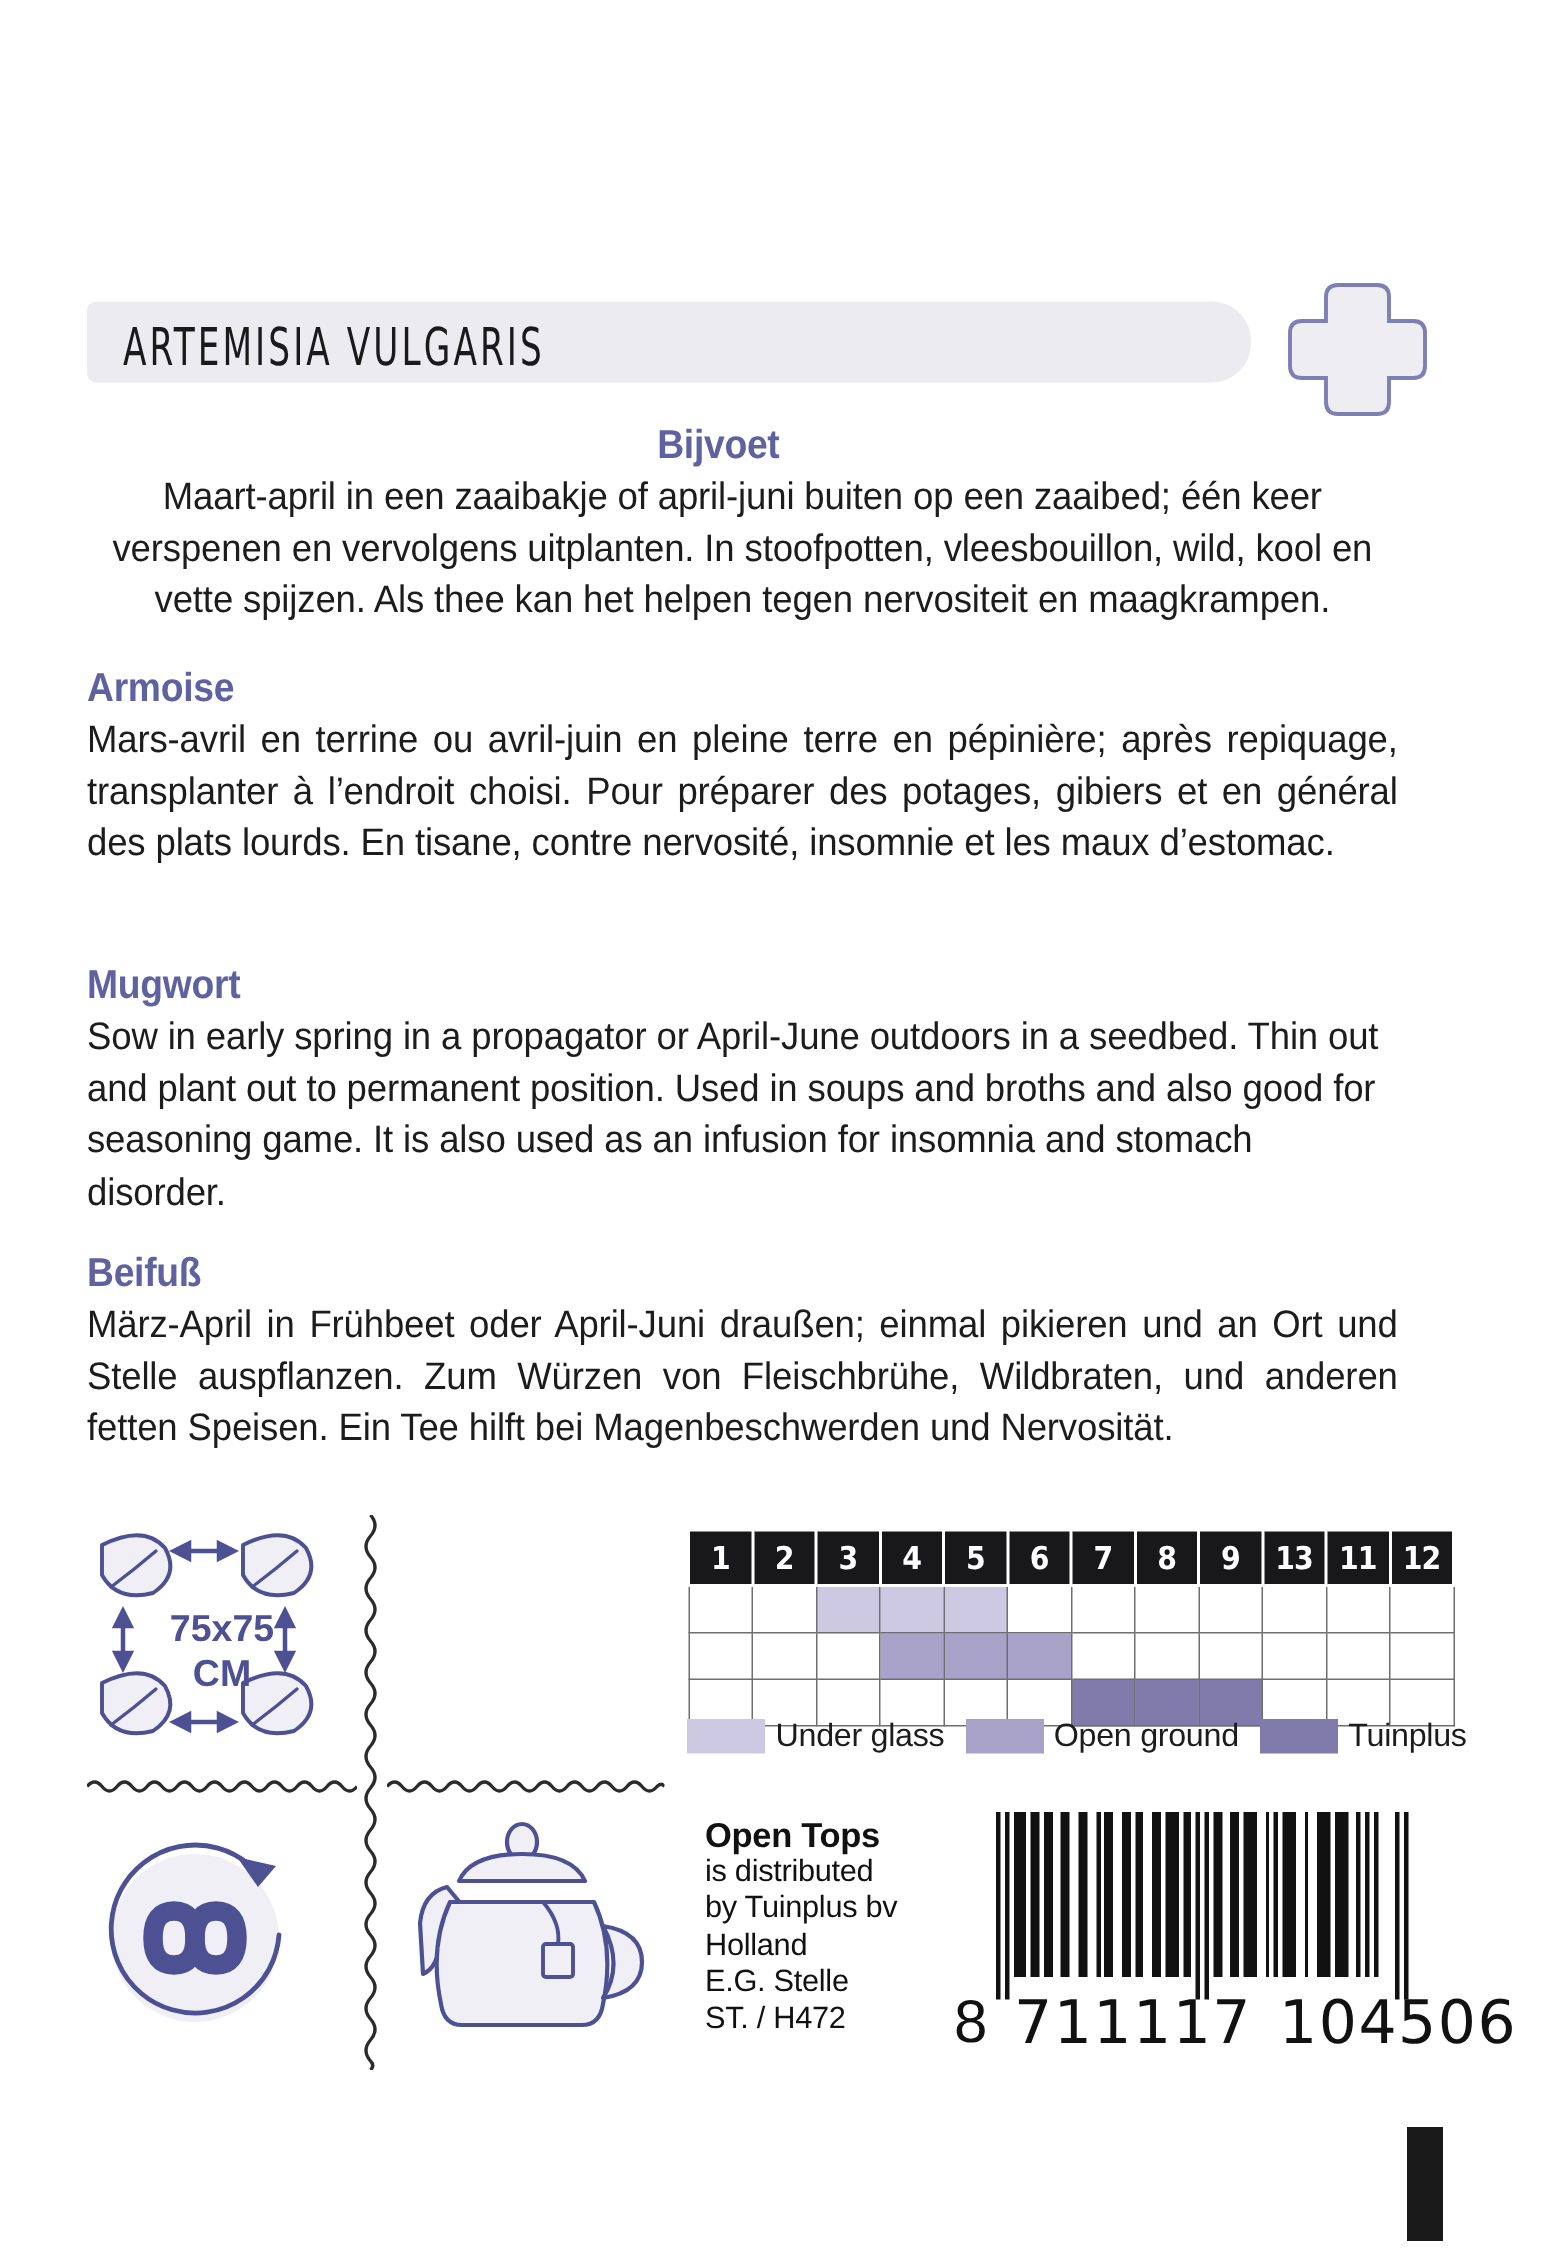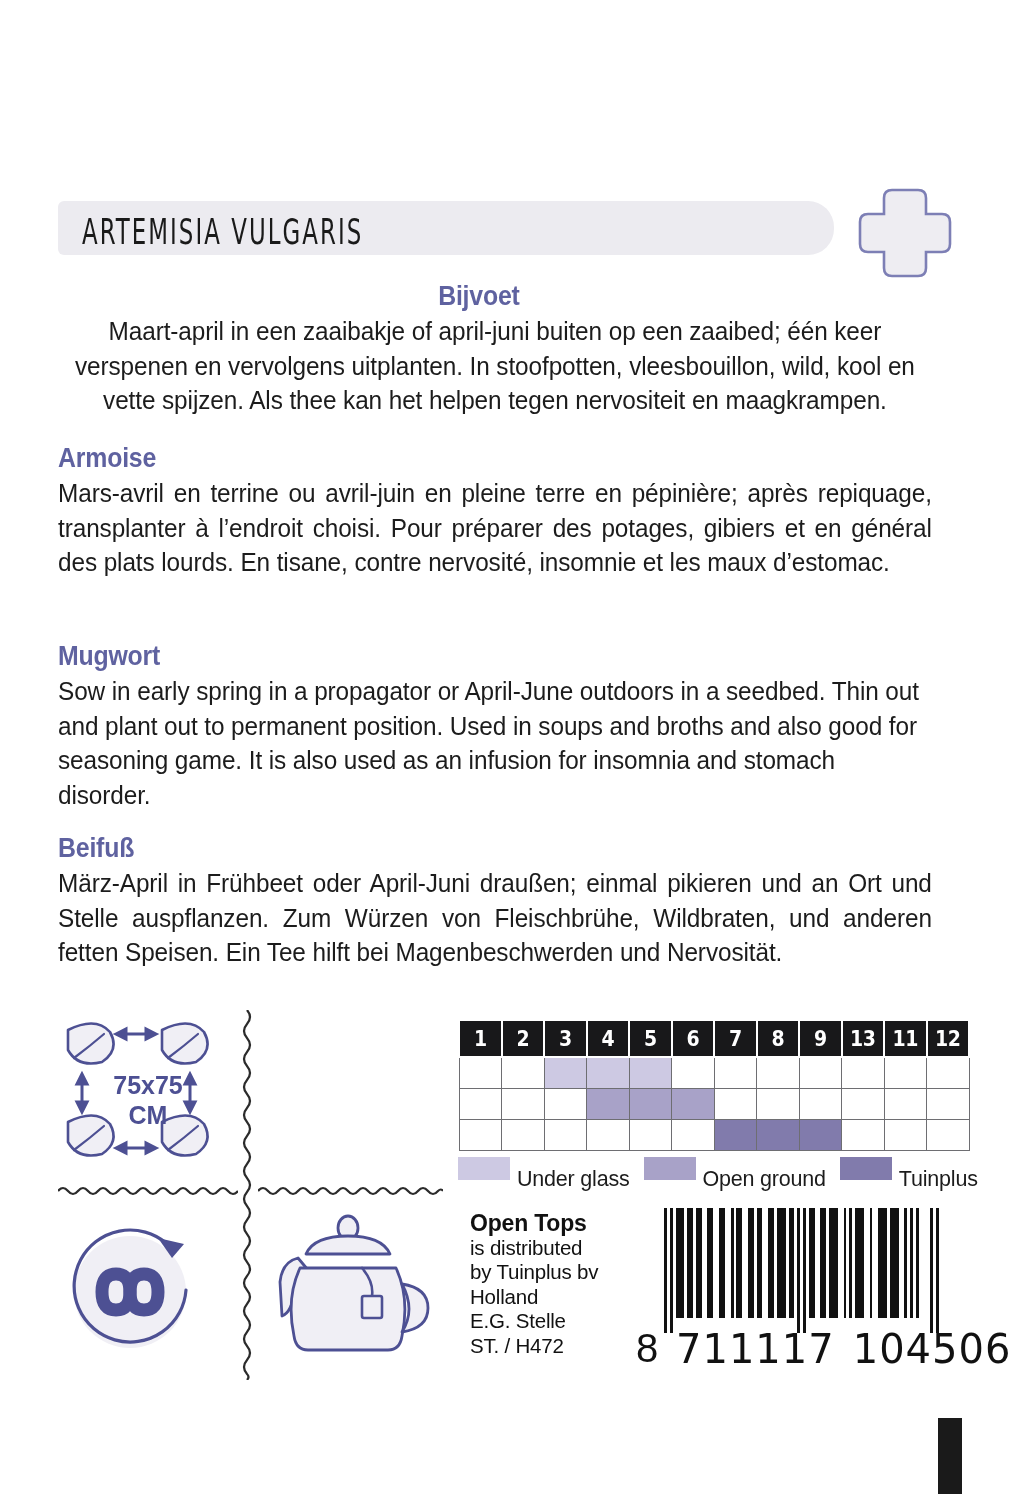--- a/index.html
+++ b/index.html
@@ -120,21 +120,21 @@
     left: 458px;
     top: 1145px;
     width: 520px;
     display: flex;
     align-items: center;
     font-size: 21.5px;
     color: #1c1c1c;
   }
   .legend-item { display: flex; align-items: center; }
   .legend-swatch { width: 52px; height: 23px; margin-right: 7px; }
-  .legend-label { white-space: nowrap; letter-spacing: -0.2px; margin-top: 22px; }
+  .legend-label { white-space: nowrap; letter-spacing: -0.2px; }
   .legend-gap { width: 14px; }
 
   
   .brand {
     position: absolute;
     left: 470px;
     top: 1211px;
     width: 180px;
     font-size: 20.5px;
     line-height: 24.5px;

